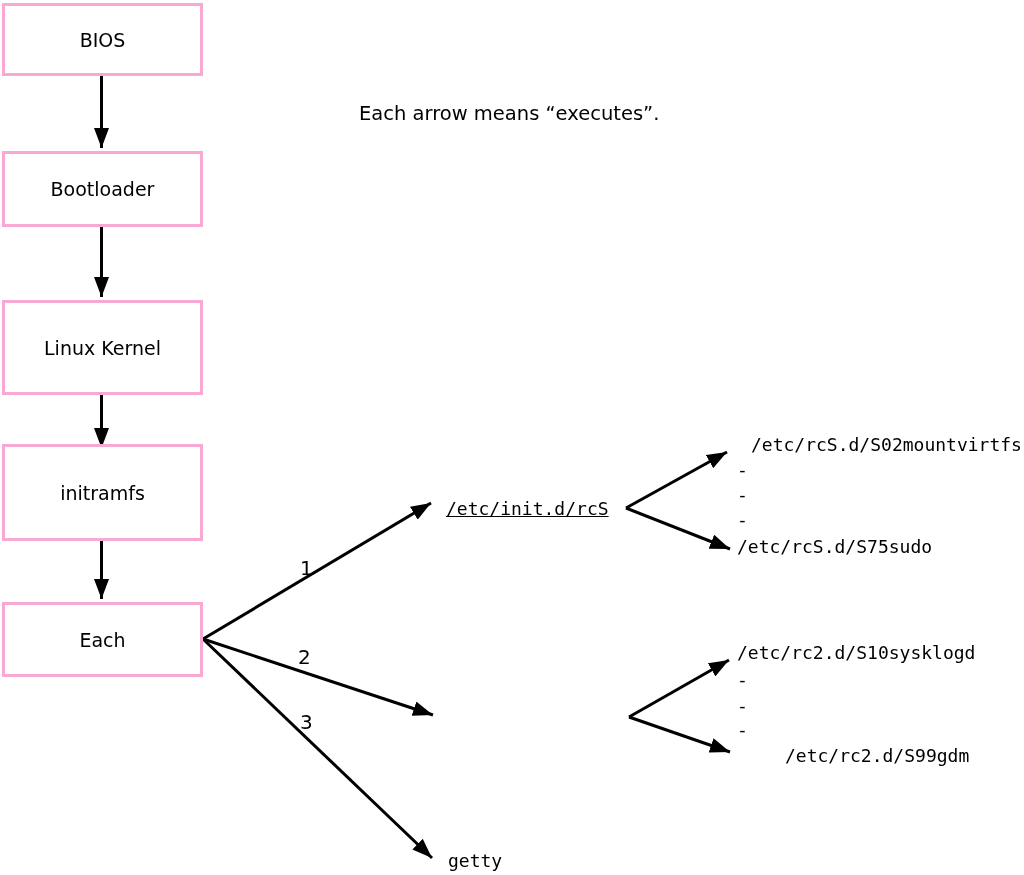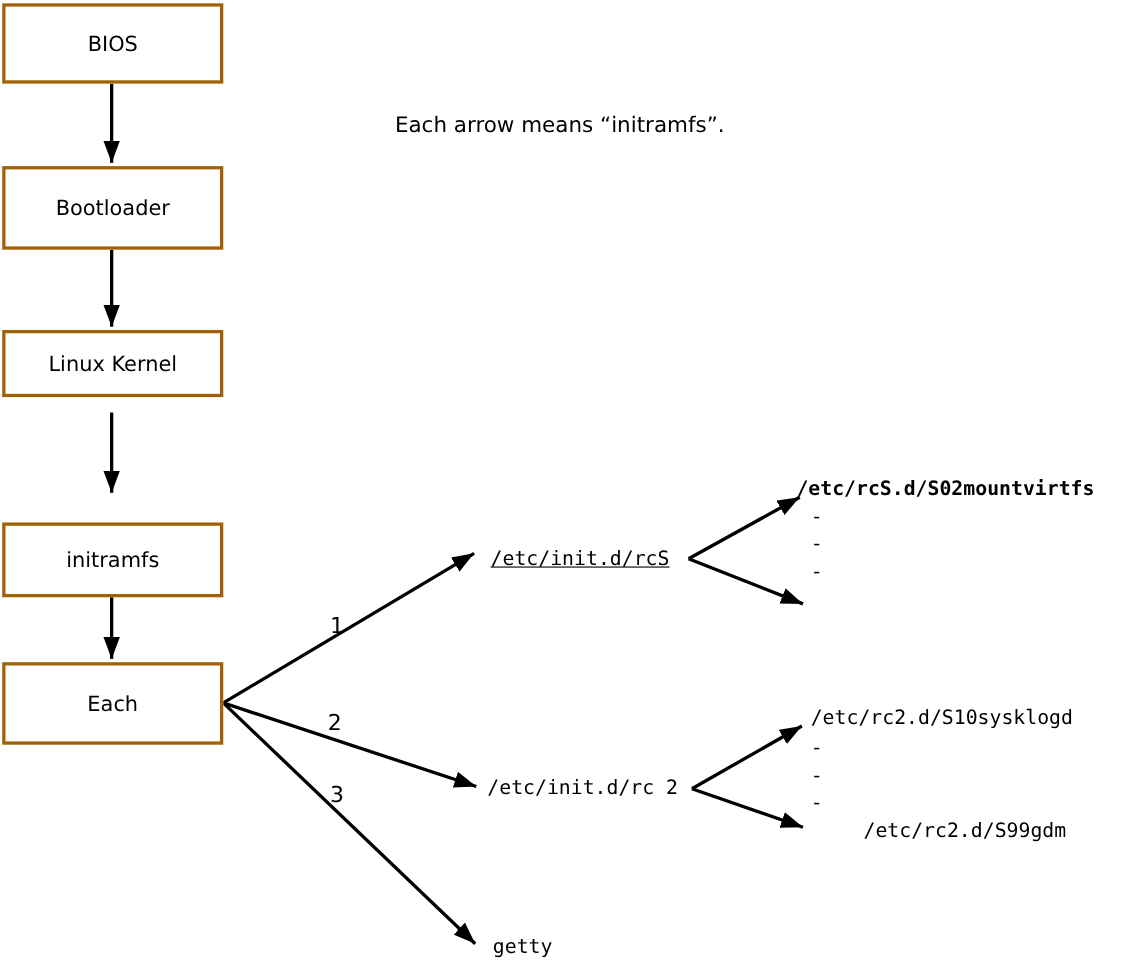--- a/index.html
+++ b/index.html
@@ -11,21 +11,21 @@
     color: #000000;
     font-family: "DejaVu Sans", sans-serif;
     overflow: hidden;
   }
   .layer { position: absolute; left: 0; top: 0; }
   .box {
     position: absolute;
     left: 2px;
     width: 201px;
     box-sizing: border-box;
-    border: 3px solid #a16207;
+    border: 3px solid #f9a8d4;
     background: #ffffff;
     display: flex;
     align-items: center;
     justify-content: center;
     font-size: 19px;
     z-index: 2;
   }
   .mono {
     position: absolute;
     font-family: "DejaVu Sans Mono", monospace;
@@ -77,43 +77,43 @@
     <line x1="629" y1="717" x2="729" y2="660" marker-end="url(#ah)"></line>
     <line x1="629" y1="717" x2="730" y2="752" marker-end="url(#ah)"></line>
   </svg>
 
   <div class="box" style="top:3px;height:73px;">
     <span>BIOS</span>
   </div>
   <div class="box" style="top:151px;height:76px;">
     <span>Bootloader</span>
   </div>
-  <div class="box" style="top:300px;height:61px;">
+  <div class="box" style="top:300px;height:95px;">
     <span>Linux Kernel</span>
   </div>
-  <div class="box" style="top:475px;height:68px;">
+  <div class="box" style="top:444px;height:97px;">
     <span>initramfs</span>
   </div>
   <div class="box" style="top:602px;height:75px;">
     <span>Each</span>
   </div>
 
-  <div class="note">Each arrow means “initramfs”.</div>
+  <div class="note">Each arrow means “executes”.</div>
 
   <div class="num" style="left:300px;top:557px;">1</div>
   <div class="num" style="left:298px;top:646px;">2</div>
   <div class="num" style="left:300px;top:711px;">3</div>
 
   <div class="mono" style="left:446px;top:498px;text-decoration:underline;">/etc/init.d/rcS</div>
-  <div class="mono" style="left:724px;top:434px;font-weight:bold;">/etc/rcS.d/S02mountvirtfs</div>
+  <div class="mono" style="left:751px;top:434px;">/etc/rcS.d/S02mountvirtfs</div>
   <div class="mono" style="left:737px;top:459px;">-</div>
   <div class="mono" style="left:737px;top:484px;">-</div>
   <div class="mono" style="left:737px;top:509px;">-</div>
+  <div class="mono" style="left:737px;top:536px;">/etc/rcS.d/S75sudo</div>
 
-  <div class="mono" style="left:443px;top:706px;">/etc/init.d/rc 2</div>
   <div class="mono" style="left:737px;top:642px;">/etc/rc2.d/S10sysklogd</div>
   <div class="mono" style="left:737px;top:669px;">-</div>
   <div class="mono" style="left:737px;top:695px;">-</div>
   <div class="mono" style="left:737px;top:719px;">-</div>
   <div class="mono" style="left:737px;top:745px;margin-left:48px;">/etc/rc2.d/S99gdm</div>
 
   <div class="mono" style="left:448px;top:850px;">getty</div>
 
 </div>
 

